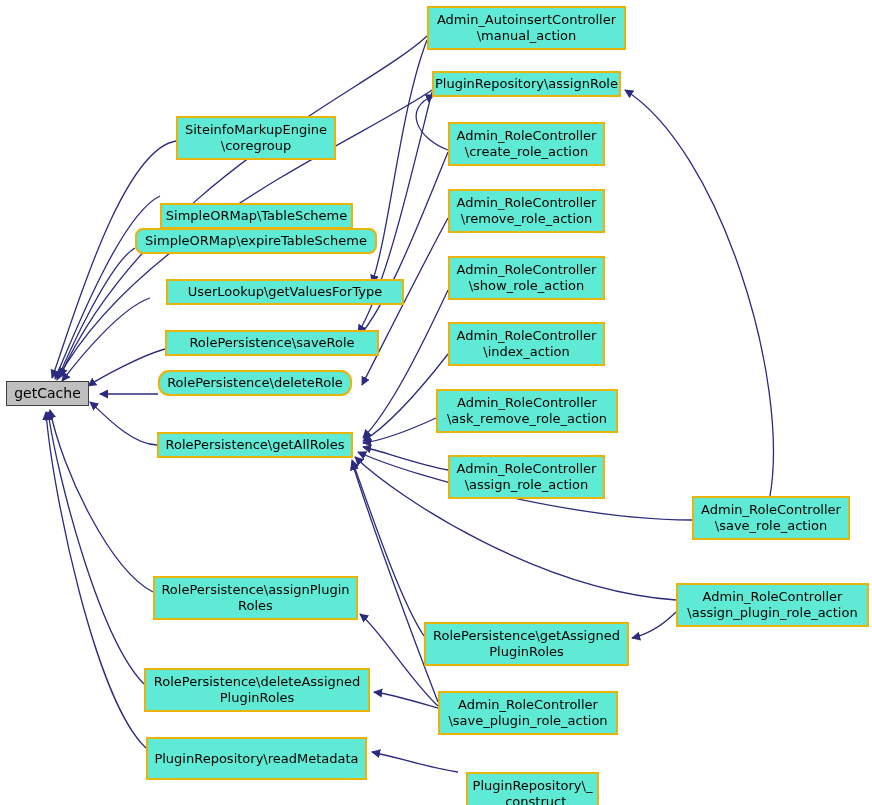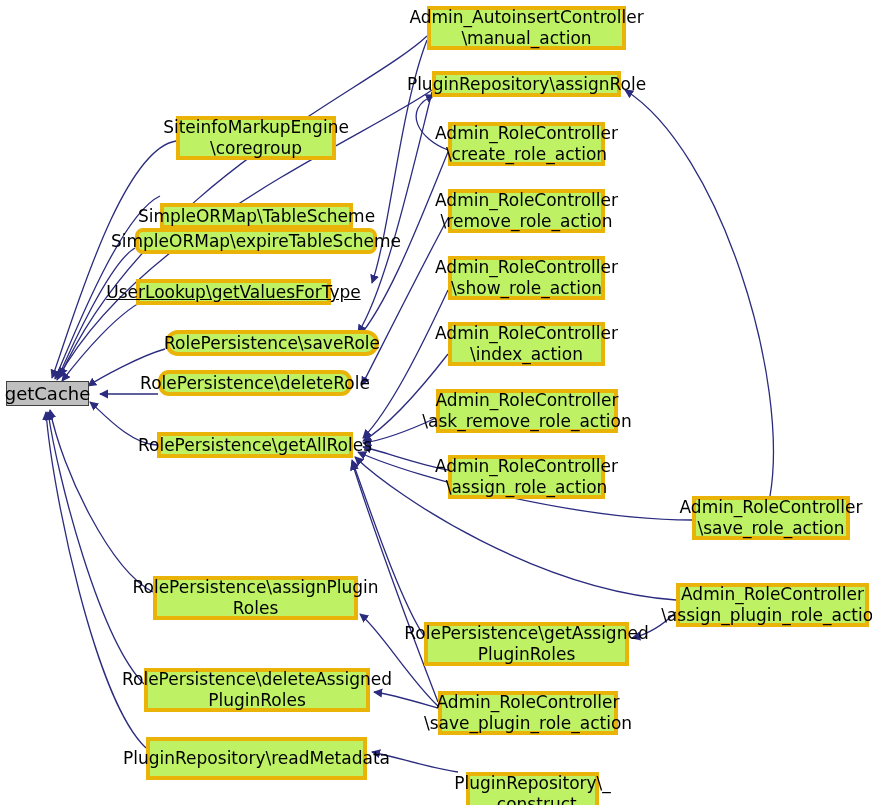--- a/index.html
+++ b/index.html
@@ -7,37 +7,37 @@
     position:relative;
     width:872px;height:805px;
     background:#ffffff;
     font-family:"DejaVu Sans", sans-serif;
     overflow:hidden;
   }
   svg#edges{position:absolute;left:0;top:0;width:872px;height:805px;}
   .node{
     position:absolute;
     box-sizing:border-box;
-    border:4px solid #eab308;
-    background:#bef264;
+    border:2px solid #eab308;
+    background:#5eead4;
     color:#000000;
     display:flex;
     align-items:center;
     justify-content:center;
     text-align:center;
-    font-size:17px;
+    font-size:13px;
     line-height:1.22;
     letter-spacing:0px;
     white-space:pre-line;
     z-index:3;
   }
   .node.root{
     background:#bfbfbf;
     border:1px solid #404040;
-    font-size:18px;
+    font-size:14px;
   }
   .node-label{pointer-events:none;}
 </style>
 </head>
 <body>
 
 <div id="graph">
   <svg id="edges" xmlns="http://www.w3.org/2000/svg">
     <defs>
       <marker id="arrow" viewBox="0 0 10 10" refX="9" refY="5" markerWidth="7" markerHeight="7" orient="auto-start-reverse">
@@ -76,22 +76,22 @@
         <path d="M438,708 C410,700 390,694 374,692" fill="none" stroke="#2b2b7f" stroke-width="1.3" marker-end="url(#arrow)"></path>
         <path d="M458,772 C430,768 400,758 372,752" fill="none" stroke="#2b2b7f" stroke-width="1.3" marker-end="url(#arrow)"></path>
       </g>
   </svg>
   <div id="node-layer">
       <div class="node root" style="left: 6px; top: 381px; width: 83px; height: 25px;"><span class="node-label">getCache</span></div>
       <div class="node" style="left: 176px; top: 108px; width: 160px; height: 44px; margin-top: 8px;"><span class="node-label">SiteinfoMarkupEngine
 \coregroup</span></div>
       <div class="node" style="left: 160px; top: 177px; width: 193px; height: 26px; margin-top: 26px;"><span class="node-label">SimpleORMap\TableScheme</span></div>
       <div class="node" style="left: 135px; top: 228px; width: 242px; height: 26px; border-radius: 8px;"><span class="node-label">SimpleORMap\expireTableScheme</span></div>
-      <div class="node" style="left: 136px; top: 279px; width: 195px; height: 26px; text-decoration: underline;"><span class="node-label">UserLookup\getValuesForType</span></div>
-      <div class="node" style="left: 165px; top: 330px; width: 214px; height: 26px; border-radius: 13px;"><span class="node-label">RolePersistence\saveRole</span></div>
+      <div class="node" style="left: 166px; top: 279px; width: 238px; height: 26px;"><span class="node-label">UserLookup\getValuesForType</span></div>
+      <div class="node" style="left: 165px; top: 330px; width: 214px; height: 26px;"><span class="node-label">RolePersistence\saveRole</span></div>
       <div class="node" style="left: 158px; top: 370px; width: 194px; height: 26px; border-radius: 11px;"><span class="node-label">RolePersistence\deleteRole</span></div>
       <div class="node" style="left: 157px; top: 432px; width: 196px; height: 26px;"><span class="node-label">RolePersistence\getAllRoles</span></div>
       <div class="node" style="left: 153px; top: 576px; width: 205px; height: 44px;"><span class="node-label">RolePersistence\assignPlugin
 Roles</span></div>
       <div class="node" style="left: 144px; top: 668px; width: 226px; height: 44px;"><span class="node-label">RolePersistence\deleteAssigned
 PluginRoles</span></div>
       <div class="node" style="left: 146px; top: 737px; width: 221px; height: 43px;"><span class="node-label">PluginRepository\readMetadata</span></div>
       <div class="node" style="left: 427px; top: 6px; width: 199px; height: 44px;"><span class="node-label">Admin_AutoinsertController
 \manual_action</span></div>
       <div class="node" style="left: 432px; top: 71px; width: 189px; height: 26px;"><span class="node-label">PluginRepository\assignRole</span></div>

